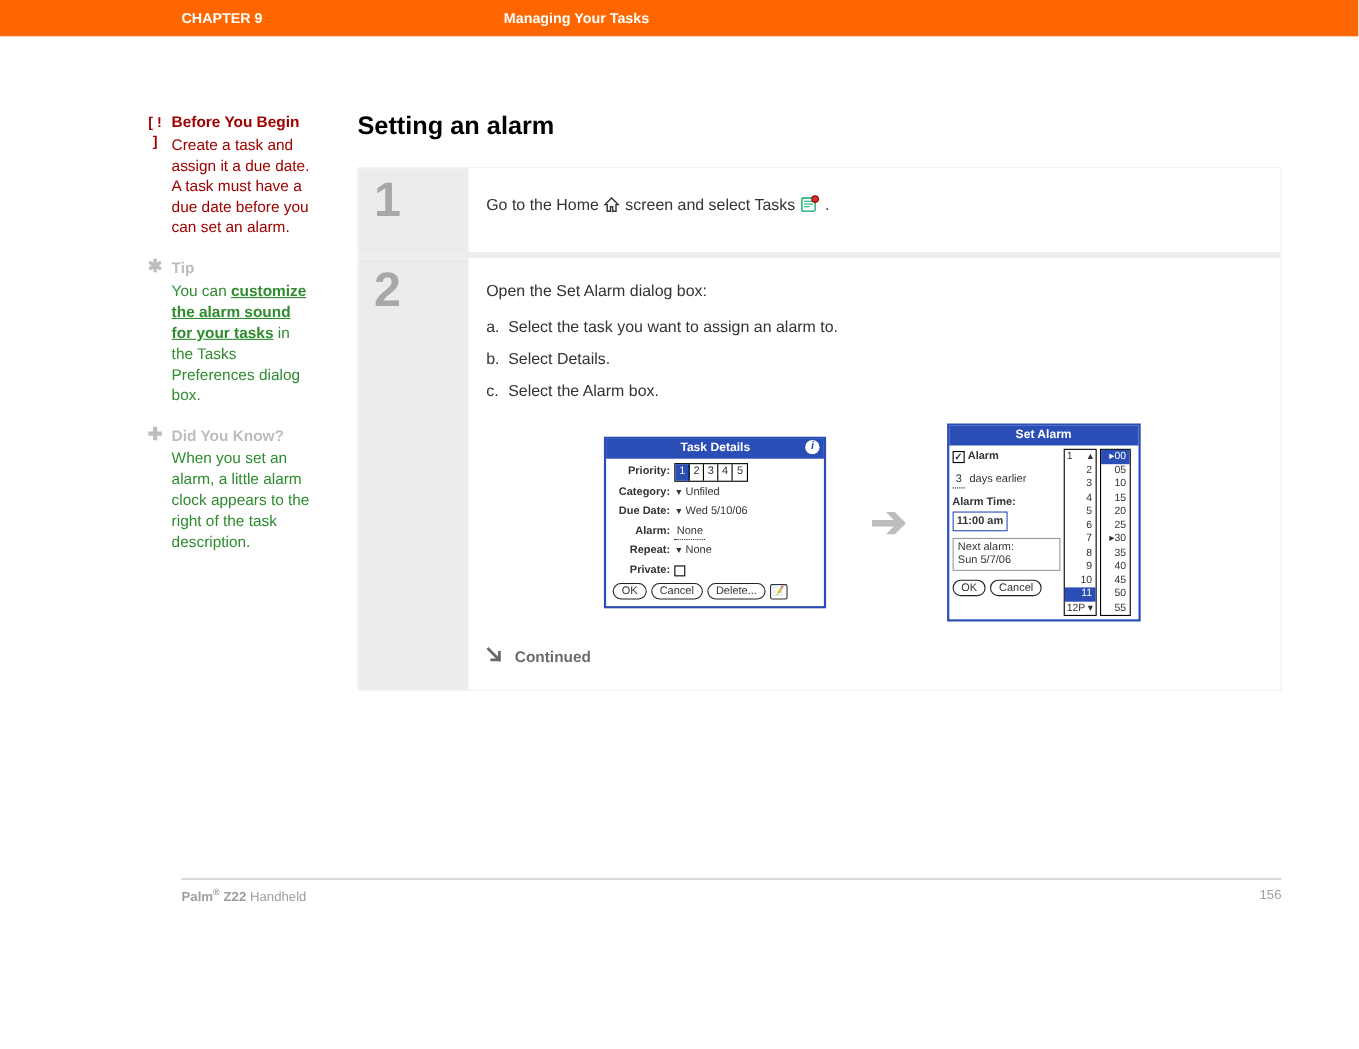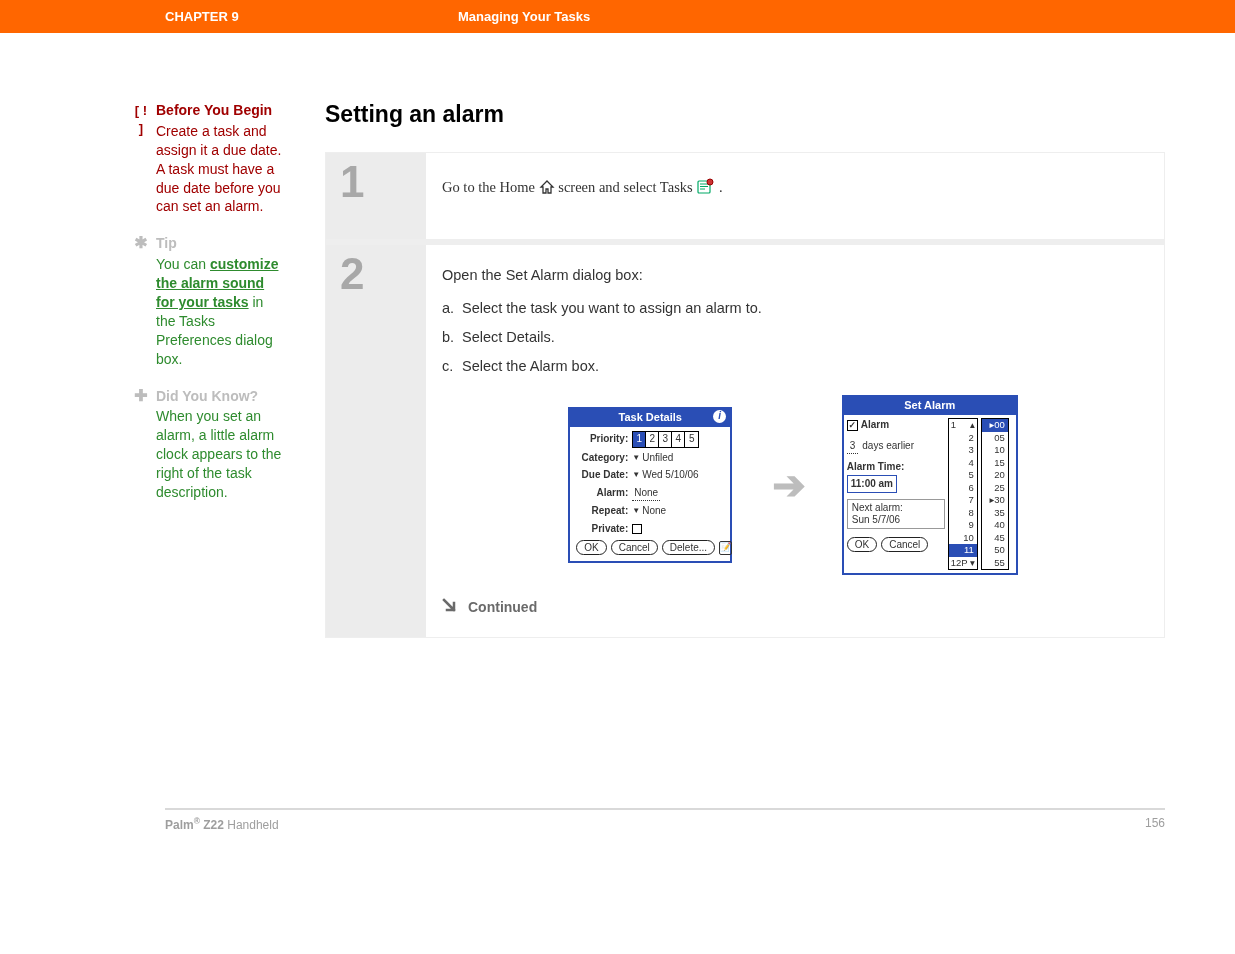--- a/index.html
+++ b/index.html
@@ -21,30 +21,30 @@
   .tip-text, .dyk-text { color: #2e8b2e; }
   .tip-link { color: #2e8b2e; font-weight: bold; text-decoration: underline; }
   .main { flex: 1; padding-left: 30px; padding-right: 70px; }
   .section-title { color: #000000; font-size: 23px; font-weight: bold; margin-bottom: 24px; }
   .steps { border: 1px solid #eee; }
   .step { display: flex; background: #fff; }
   .step:not(:last-child) { border-bottom: 6px solid #eee; }
   .stepnum-cell { width: 100px; background: #ececec; }
   .stepnum { color: #a8a8a8; font-size: 44px; font-weight: bold; padding: 4px 0 0 14px; font-family: Arial, sans-serif; }
   .stepbody { flex: 1; padding: 20px 20px 20px 16px; font-size: 14.5px; color: #333; line-height: 1.45; }
-  .step1 .stepbody { padding-top: 24px; padding-bottom: 38px; font-family: Liberation Serif, serif; }
+  .step1 .stepbody { padding-top: 24px; padding-bottom: 28px; }
   .subs { margin-top: 12px; }
   .sub { margin-bottom: 8px; padding-left: 20px; }
   .sub-label { display: inline-block; width: 20px; margin-left: -20px; }
   .inline-icon { display: inline-block; vertical-align: -3px; }
   .dialog-row { display: flex; align-items: center; justify-content: center; gap: 40px; margin-top: 18px; }
   .palm-box { border: 2px solid #2a4eb5; background: #fff; font-family: Tahoma, Geneva, sans-serif; font-size: 10px; }
   .palm-title { background: #2a4eb5; color: #fff; text-align: center; font-weight: bold; font-size: 11px; padding: 1px 0; position: relative; }
   .palm-info { position: absolute; right: 4px; top: 1px; display:inline-flex; width:13px; height:13px; border-radius:50%; background:#fff; color:#2a4eb5; font-weight:bold; align-items:center; justify-content:center; font-size:10px; font-style:italic; }
-  .taskdetails { width: 164px; }
+  .taskdetails { width: 202px; }
   .td-body { padding: 4px 6px 6px; }
   .td-row { display: flex; align-items: center; margin-bottom: 3px; }
   .td-lbl { font-weight: bold; width: 56px; text-align: right; padding-right: 4px; }
   .td-val { flex: 1; display: flex; align-items: center; gap: 2px; }
   .dd-tri { font-size: 8px; }
   .pri { display: flex; border: 1px solid #000; }
   .pri span { display:inline-block; width:13px; text-align:center; border-right:1px solid #000; font-size:10px; }
   .pri span:last-child { border-right:none; }
   .pri-sel { background:#2a4eb5; color:#fff; }
   .dotted { border-bottom: 1px dotted #333; padding: 0 2px; }

